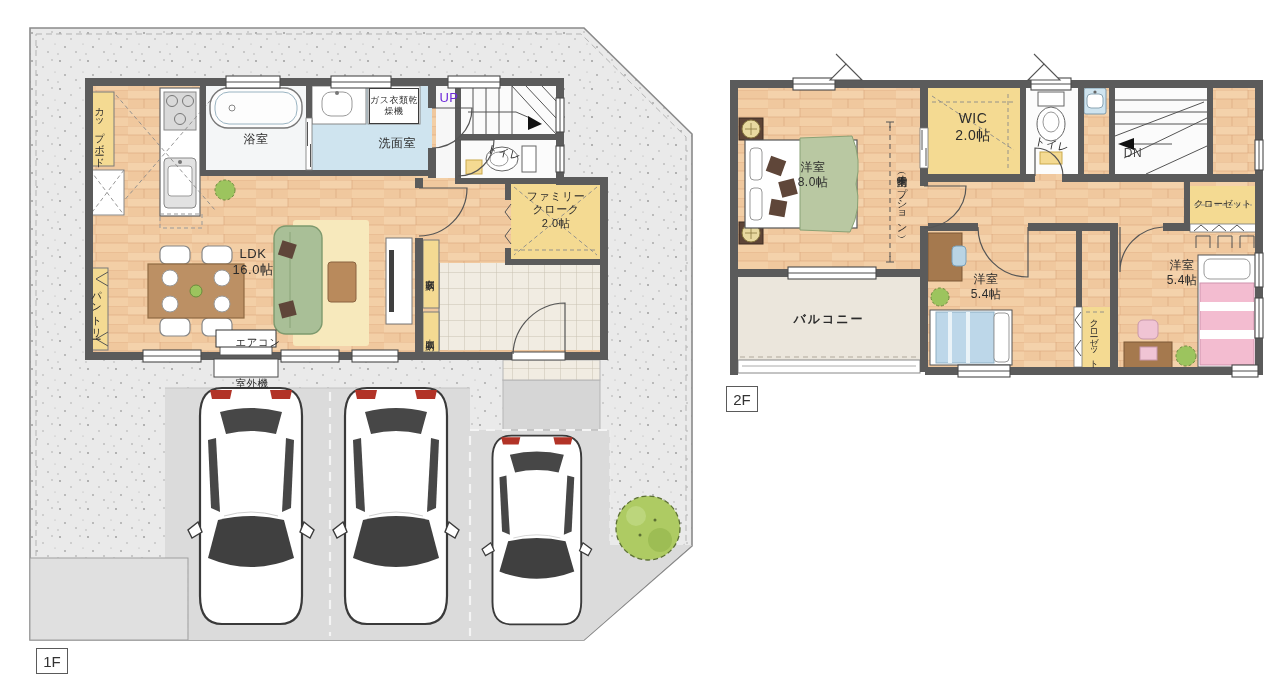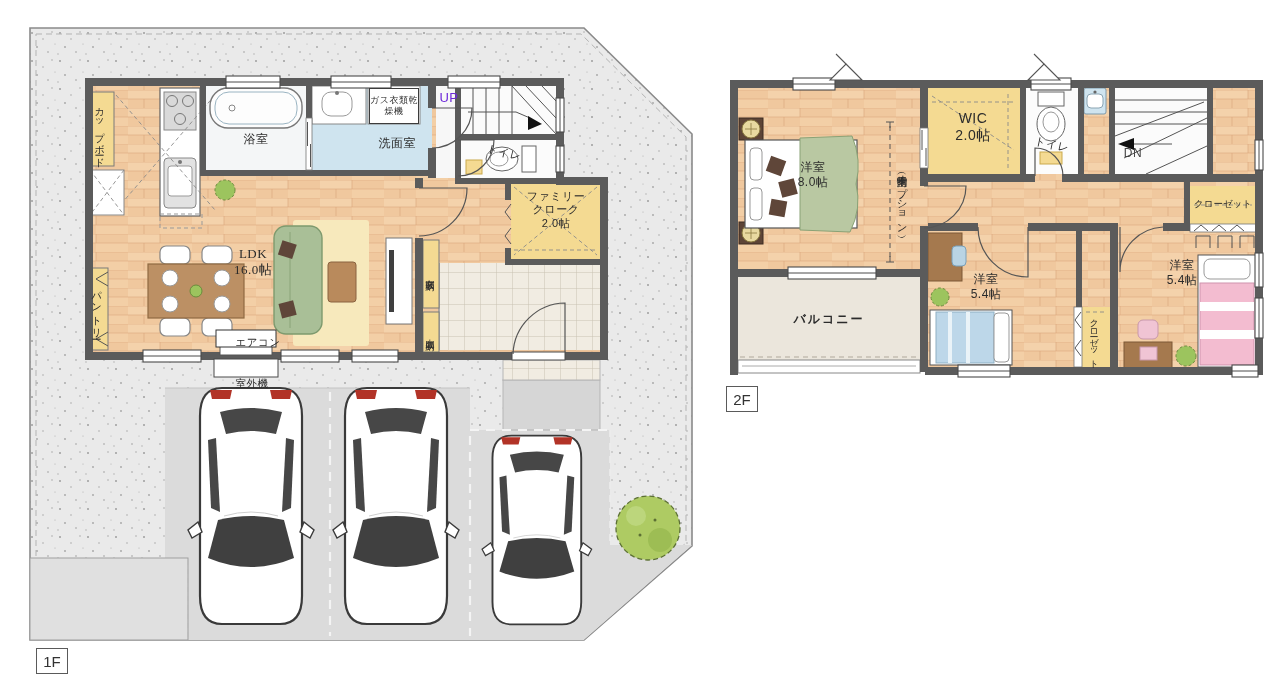--- a/index.html
+++ b/index.html
@@ -429,21 +429,21 @@
 <div class="lbl" style="left:226px;top:132px;width:60px;font-size:12px;">浴室</div>
 <div class="lbl" style="left:326px;top:136px;width:90px;font-size:12px;text-align:right;">洗面室</div>
 <div class="lbl bordered box" style="left:369px;top:88px;width:48px;height:34px;font-size:9px;line-height:1.25;">ガス衣類乾燥機</div>
 <div class="lbl" style="left:434px;top:90px;width:30px;font-size:13px;color:#6d28d9;">UP</div>
 <div class="lbl" style="left:478px;top:146px;width:52px;font-size:11px;transform:rotate(14deg);">トイレ</div>
 <div class="lbl two-line" style="left:516px;top:190px;width:80px;font-size:11px;">
   <div>ファミリー</div>
   <div>クローク</div>
   <div>2.0帖</div>
 </div>
-<div class="lbl two-line" style="left:218px;top:246px;width:70px;font-size:13px;font-family:Liberation Serif, serif;">
+<div class="lbl two-line" style="left:218px;top:246px;width:70px;font-size:13px;">
   <div>LDK</div>
   <div>16.0帖</div>
 </div>
 <div class="lbl v" style="left:91px;top:274px;font-size:10px;height:70px;">パントリー</div>
 <div class="lbl v" style="left:425px;top:246px;font-size:9px;height:56px;">玄関収納</div>
 <div class="lbl v" style="left:425px;top:314px;font-size:9px;height:40px;">土間収納</div>
 <div class="lbl box" style="left:217px;top:331px;width:58px;height:22px;font-size:10.5px;background:transparent;margin-left:12px;">エアコン</div>
 <div class="lbl box" style="left:215px;top:375px;width:74px;height:16px;font-size:10.5px;background:transparent;">室外機</div>
 <div class="badge" style="position:absolute;left:36px;top:648px;width:30px;height:24px;text-align:right;">1F</div>
 

